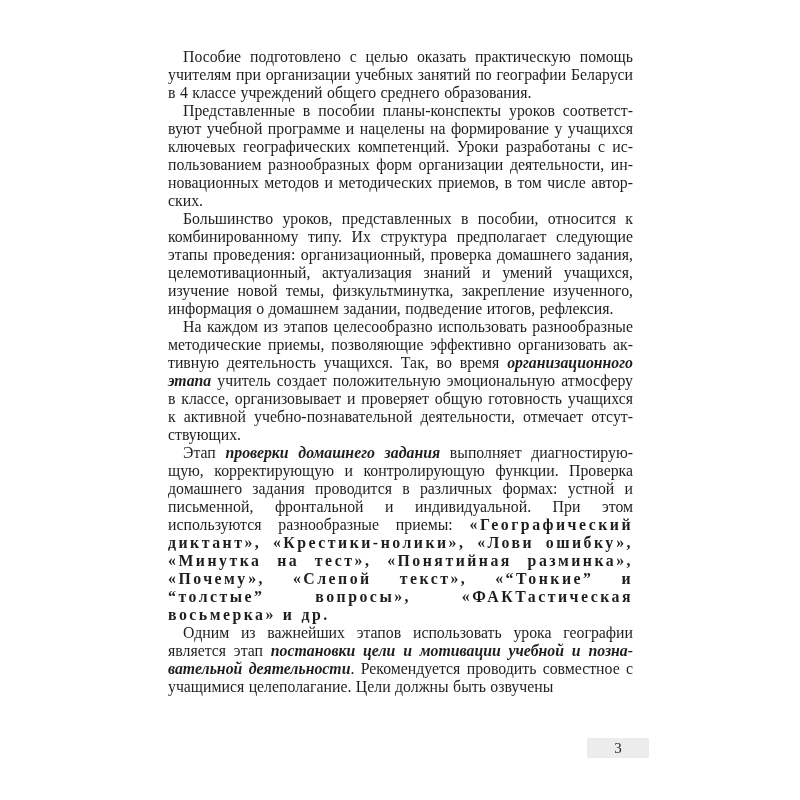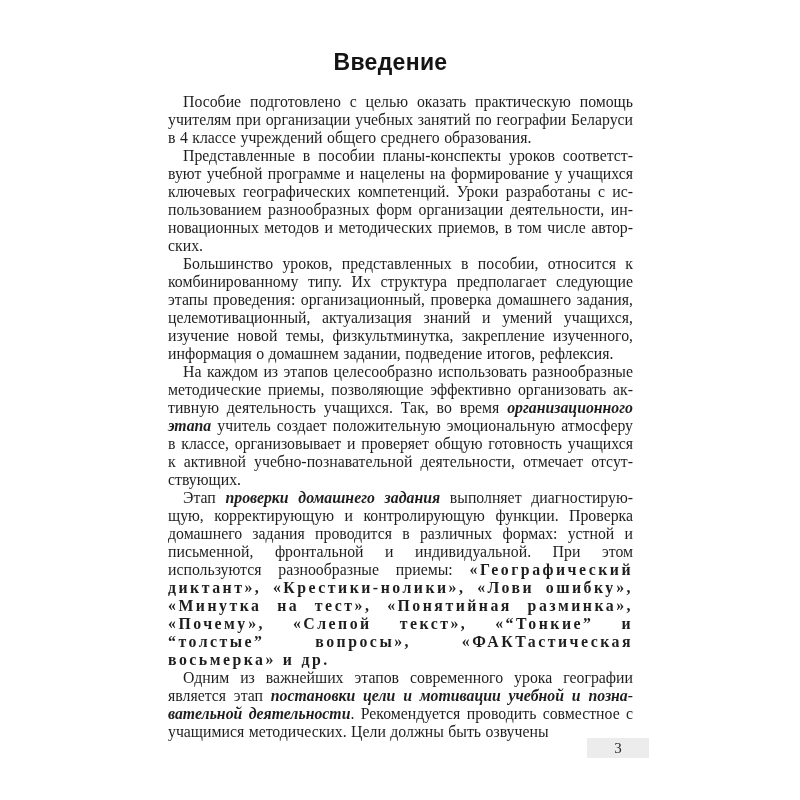--- a/index.html
+++ b/index.html
@@ -50,29 +50,28 @@
     font-size: 15px; line-height: 20px;
     text-align: center;
     color: #2a2a2a;
   }
 </style>
 </head>
 <body>
 
 <div class="page">
   <div class="content">
-    <h1 class="title">Введение</h1>
 
     <p class="para"><span>Пособие подготовлено с целью оказать практическую помощь учителям при организации учебных занятий по географии Беларуси в 4 классе учреждений общего среднего образования.</span></p>
 
     <p class="para"><span>Представленные в пособии планы-конспекты уроков соответст­вуют учебной программе и нацелены на формирование у учащихся ключевых географических компетенций. Уроки разработаны с ис­пользованием разнообразных форм организации деятельности, ин­новационных методов и методических приемов, в том числе автор­ских.</span></p>
 
     <p class="para"><span>Большинство уроков, представленных в пособии, относится к комбинированному типу. Их структура предполагает следующие этапы проведения: организационный, проверка домашнего задания, целемотивационный, актуализация знаний и умений учащихся, изучение новой темы, физкультминутка, закрепление изученного, информация о домашнем задании, подведение итогов, рефлексия.</span></p>
 
     <p class="para"><span>На каждом из этапов целесообразно использовать разнообразные методические приемы, позволяющие эффективно организовать ак­тивную деятельность учащихся. Так, во время </span><span class="bi">организационного этапа</span><span> учитель создает положительную эмоциональную атмосферу в классе, организовывает и проверяет общую готовность учащихся к активной учебно-познавательной деятельности, отмечает отсут­ствующих.</span></p>
 
     <p class="para"><span>Этап </span><span class="bi">проверки домашнего задания</span><span> выполняет диагностирую­щую, корректирующую и контролирующую функции. Проверка домашнего задания проводится в различных формах: устной и пись­менной, фронтальной и индивидуальной. При этом используются разнообразные приемы: </span><span class="sp">«Географический диктант», «Кре­стики-нолики», «Лови ошибку», «Минутка на тест», «Понятийная разминка», «Почему», «Слепой текст», «“Тонкие” и “толстые” вопросы», «ФАКТастическая восьмерка» и др.</span></p>
 
-    <p class="para"><span>Одним из важнейших этапов современного урока географии является этап </span><span class="bi">постановки цели и мотивации учебной и позна­вательной деятельности</span><span>. Рекомендуется проводить совмест­ное с учащимися методических. Цели должны быть озвучены</span></p>
+    <p class="para"><span>Одним из важнейших этапов использовать урока географии является этап </span><span class="bi">постановки цели и мотивации учебной и позна­вательной деятельности</span><span>. Рекомендуется проводить совмест­ное с учащимися целеполагание. Цели должны быть озвучены</span></p>
   </div>
 
   <div class="page-number"><span>3</span></div>
 </div>
 
 </body></html>

